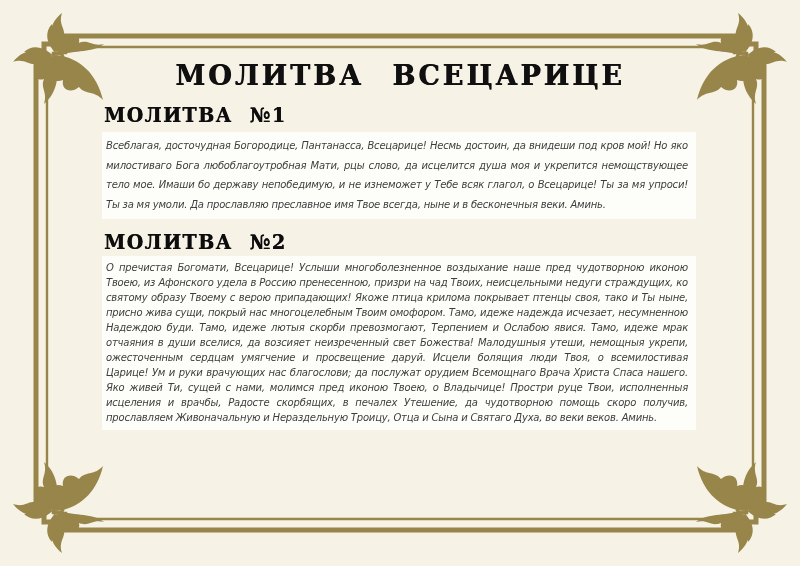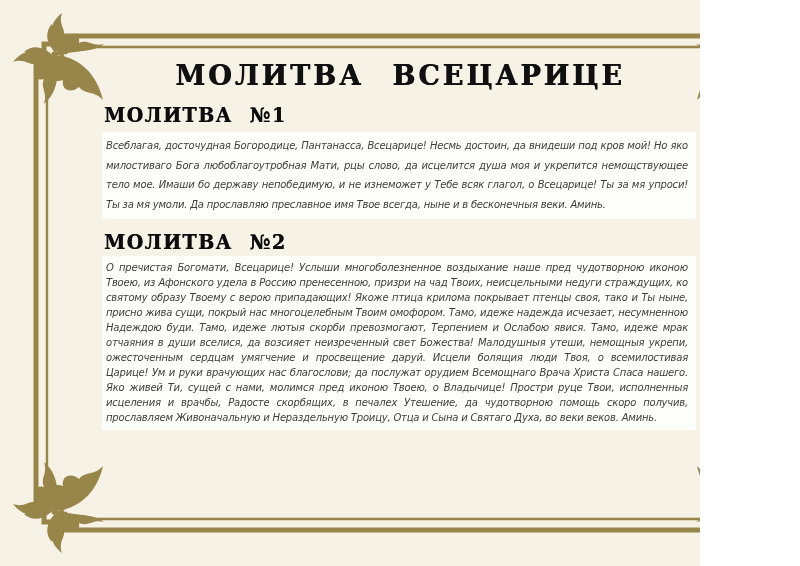--- a/index.html
+++ b/index.html
@@ -3,21 +3,21 @@
 <meta charset="utf-8">
 <style>
   html,body{margin:0;padding:0;}
   body{
     width:800px;height:566px;
     font-family:"DejaVu Sans",sans-serif;
     background:#ffffff;
   }
   .page{
     position:relative;
-    width:700px;height:566px;
+    width:800px;height:566px;
     background:#f7f2e6;
     overflow:hidden;
   }
   .frame-svg{
     position:absolute;left:0;top:0;width:800px;height:566px;
     pointer-events:none;
   }
   .content{
     position:absolute;left:0;top:0;width:800px;height:566px;
   }

